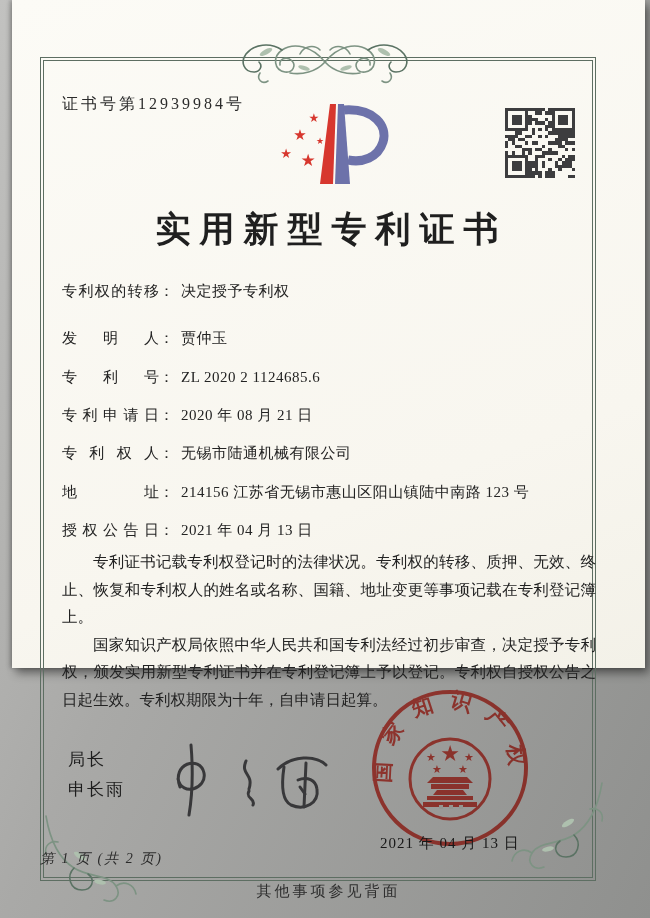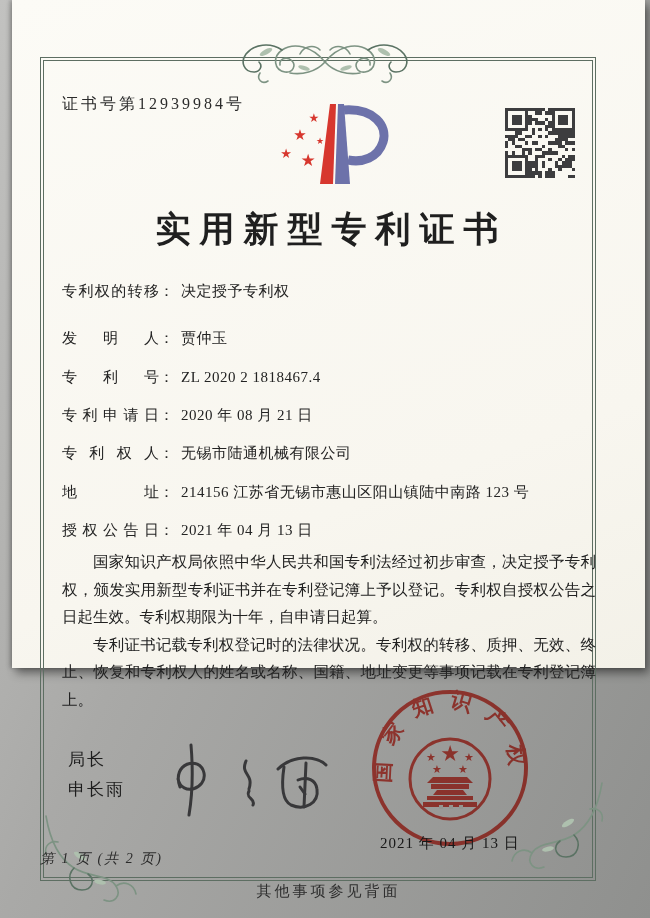--- a/index.html
+++ b/index.html
@@ -561,38 +561,38 @@
 
   <h1 class="title">实用新型专利证书</h1>
 
   <div class="row" style="top:282px">
     <span class="flabel">专利权的转移</span><span class="colon">：</span><span class="fvalue">决定授予专利权</span>
   </div>
   <div class="row" style="top:329px">
     <span class="flabel">发明人</span><span class="colon">：</span><span class="fvalue">贾仲玉</span>
   </div>
   <div class="row" style="top:368px">
-    <span class="flabel">专利号</span><span class="colon">：</span><span class="fvalue">ZL 2020 2 1818467.4</span>
+    <span class="flabel">专利号</span><span class="colon">：</span><span class="fvalue">ZL 2020 2 1124685.6</span>
   </div>
   <div class="row" style="top:406px">
     <span class="flabel">专利申请日</span><span class="colon">：</span><span class="fvalue">2020 年 08 月 21 日</span>
   </div>
   <div class="row" style="top:444px">
     <span class="flabel">专利权人</span><span class="colon">：</span><span class="fvalue">无锡市陆通机械有限公司</span>
   </div>
   <div class="row" style="top:483px">
     <span class="flabel">地址</span><span class="colon">：</span><span class="fvalue">214156 江苏省无锡市惠山区阳山镇陆中南路 123 号</span>
   </div>
   <div class="row" style="top:521px">
     <span class="flabel">授权公告日</span><span class="colon">：</span><span class="fvalue">2021 年 04 月 13 日</span>
   </div>
 
   <div class="paras">
+    <p>专利证书记载专利权登记时的法律状况。专利权的转移、质押、无效、终止、恢复和专利权人的姓名或名称、国籍、地址变更等事项记载在专利登记簿上。</p>
     <p>国家知识产权局依照中华人民共和国专利法经过初步审查，决定授予专利权，颁发实用新型专利证书并在专利登记簿上予以登记。专利权自授权公告之日起生效。专利权期限为十年，自申请日起算。</p>
-    <p>专利证书记载专利权登记时的法律状况。专利权的转移、质押、无效、终止、恢复和专利权人的姓名或名称、国籍、地址变更等事项记载在专利登记簿上。</p>
   </div>
 
   <div class="signer" style="top:748px">局长</div>
   <div class="signer" style="top:778px">申长雨</div>
 
   <svg class="signature" width="180" height="84" viewBox="0 0 180 84">
     <path d="M30,52 C21,28 50,20 54,38 C57,54 32,62 28,44"></path>
     <path d="M41,10 C43,34 42,62 39,80"></path>
     <path d="M96,26 C90,40 104,38 99,54"></path>
     <path d="M99,56 C95,64 106,63 103,70"></path>

